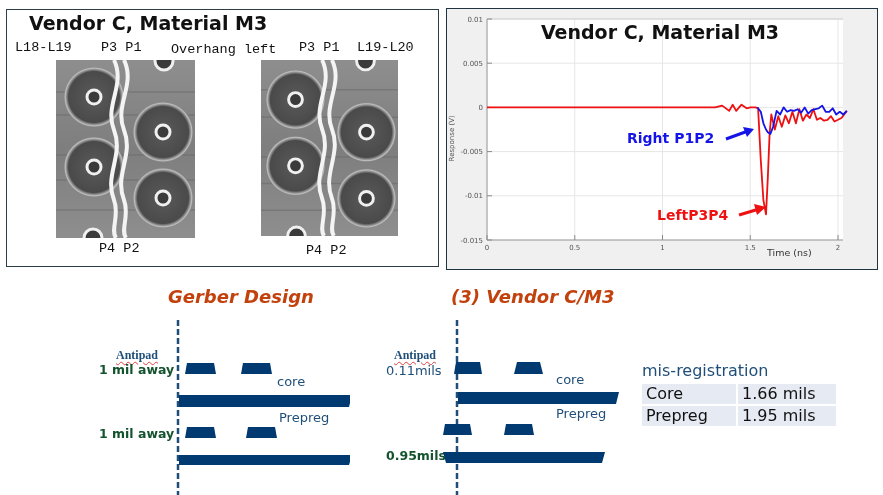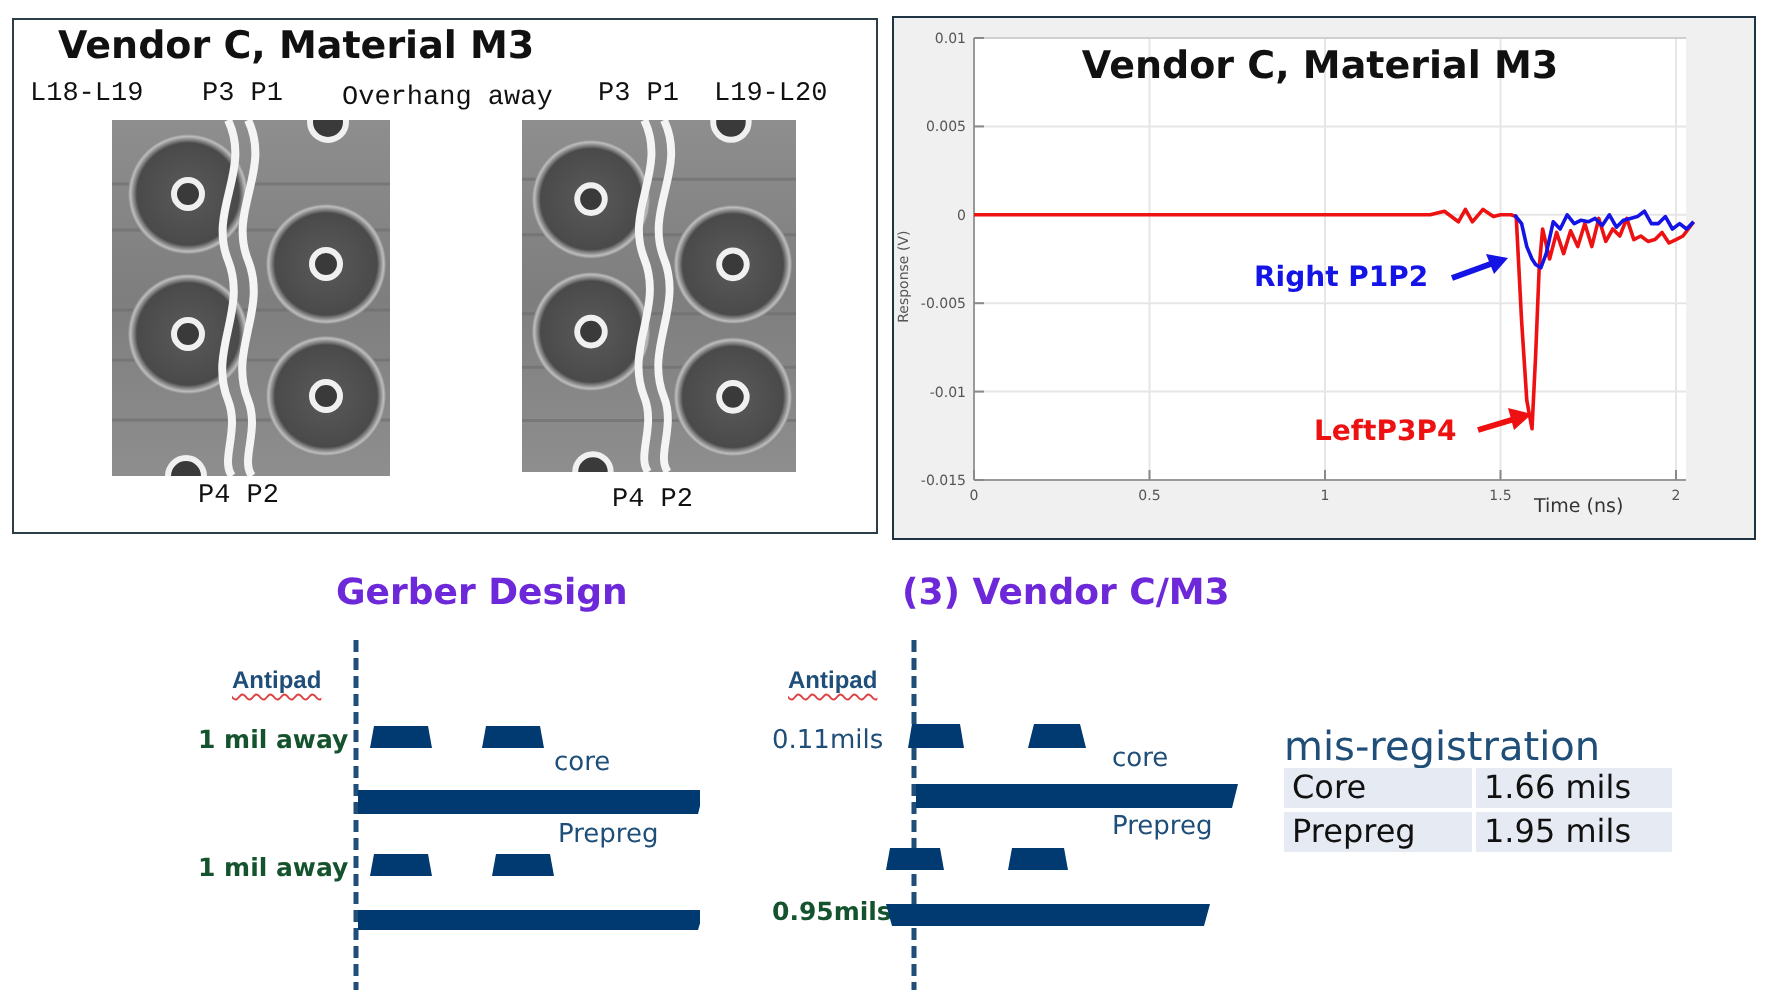--- a/index.html
+++ b/index.html
@@ -8,36 +8,36 @@
   
   #photo-panel { left:6px; top:9px; width:433px; height:258px; border:1.5px solid #2b3d47; box-sizing:border-box; background:#fff; }
   .photo-title { font-family:"DejaVu Sans", sans-serif; font-weight:bold; font-size:19px; color:#111; white-space:nowrap; }
   .plabel { font-family:Liberation Mono, monospace; font-size:13.5px; color:#111; white-space:nowrap; }
   
   #chart-panel { left:446px; top:8px; width:432px; height:262px; border:1.5px solid #1e3440; box-sizing:border-box; background:#f0f0f0; }
   .tick-label { font-family:"DejaVu Sans", sans-serif; font-size:7px; fill:#555; }
   .chart-title { font-family:"DejaVu Sans", sans-serif; font-weight:bold; font-size:19px; fill:#111; }
   .ann { font-family:"DejaVu Sans", sans-serif; font-weight:bold; font-size:14px; }
   
-  .sect-title { font-family:"DejaVu Sans", sans-serif; font-weight:bold; font-size:18px; color:#6d28d9; white-space:nowrap; }
-  .lbl-blue-b { font-family:Liberation Sans, sans-serif; font-weight:bold; font-size:12px; color:#1f4e79; white-space:nowrap; text-decoration:underline wavy #e04040; text-decoration-thickness:1px; text-underline-offset:2px; }
+  .sect-title { font-family:"DejaVu Sans", sans-serif; font-weight:bold; font-size:18px; color:#c2410c; white-space:nowrap;font-style:italic; }
+  .lbl-blue-b { font-family:Liberation Serif, serif; font-weight:bold; font-size:12px; color:#1f4e79; white-space:nowrap; text-decoration:underline wavy #e04040; text-decoration-thickness:1px; text-underline-offset:2px;margin-top:15px; }
   .lbl-red { font-family:"DejaVu Sans", sans-serif; font-weight:bold; font-size:12.5px; color:#14532d; white-space:nowrap; }
   .lbl-blue { font-family:"DejaVu Sans", sans-serif; font-size:13px; color:#1f4e79; white-space:nowrap; }
-  .mis-title { font-family:"DejaVu Sans", sans-serif; font-size:20px; color:#1f4e79; white-space:nowrap; }
+  .mis-title { font-family:"DejaVu Sans", sans-serif; font-size:16px; color:#1f4e79; white-space:nowrap; }
   table.mis { border-collapse:separate; border-spacing:2px; position:absolute; left:640px; top:382px; }
   table.mis td { background:#e6eaf3; font-family:"DejaVu Sans", sans-serif; font-size:16px; color:#111; padding:0 4px; height:20px; line-height:20px; }
 </style>
 </head>
 <body>
 
 <div id="photo-panel" class="abs"></div>
 <div class="abs photo-title" style="left:29px;top:12px;">Vendor C, Material M3</div>
 <div class="abs plabel" style="left:15px;top:40px;">L18-L19</div>
 <div class="abs plabel" style="left:101px;top:40px;">P3  P1</div>
-<div class="abs plabel" style="left:171px;top:42px;">Overhang away</div>
+<div class="abs plabel" style="left:171px;top:42px;">Overhang left</div>
 <div class="abs plabel" style="left:299px;top:40px;">P3  P1</div>
 <div class="abs plabel" style="left:357px;top:40px;text-align:right;">L19-L20</div>
 <div class="abs plabel" style="left:99px;top:241px;">P4  P2</div>
 <div class="abs plabel" style="left:306px;top:243px;">P4  P2</div>
 
 <svg class="abs" style="left:56px;top:60px;" width="139" height="178" viewBox="0 0 139 178">
   <defs>
     <radialGradient id="padg" cx="50%" cy="50%" r="50%">
       <stop offset="0%" stop-color="#5a5a5a"></stop>
       <stop offset="85%" stop-color="#4a4a4a"></stop>

